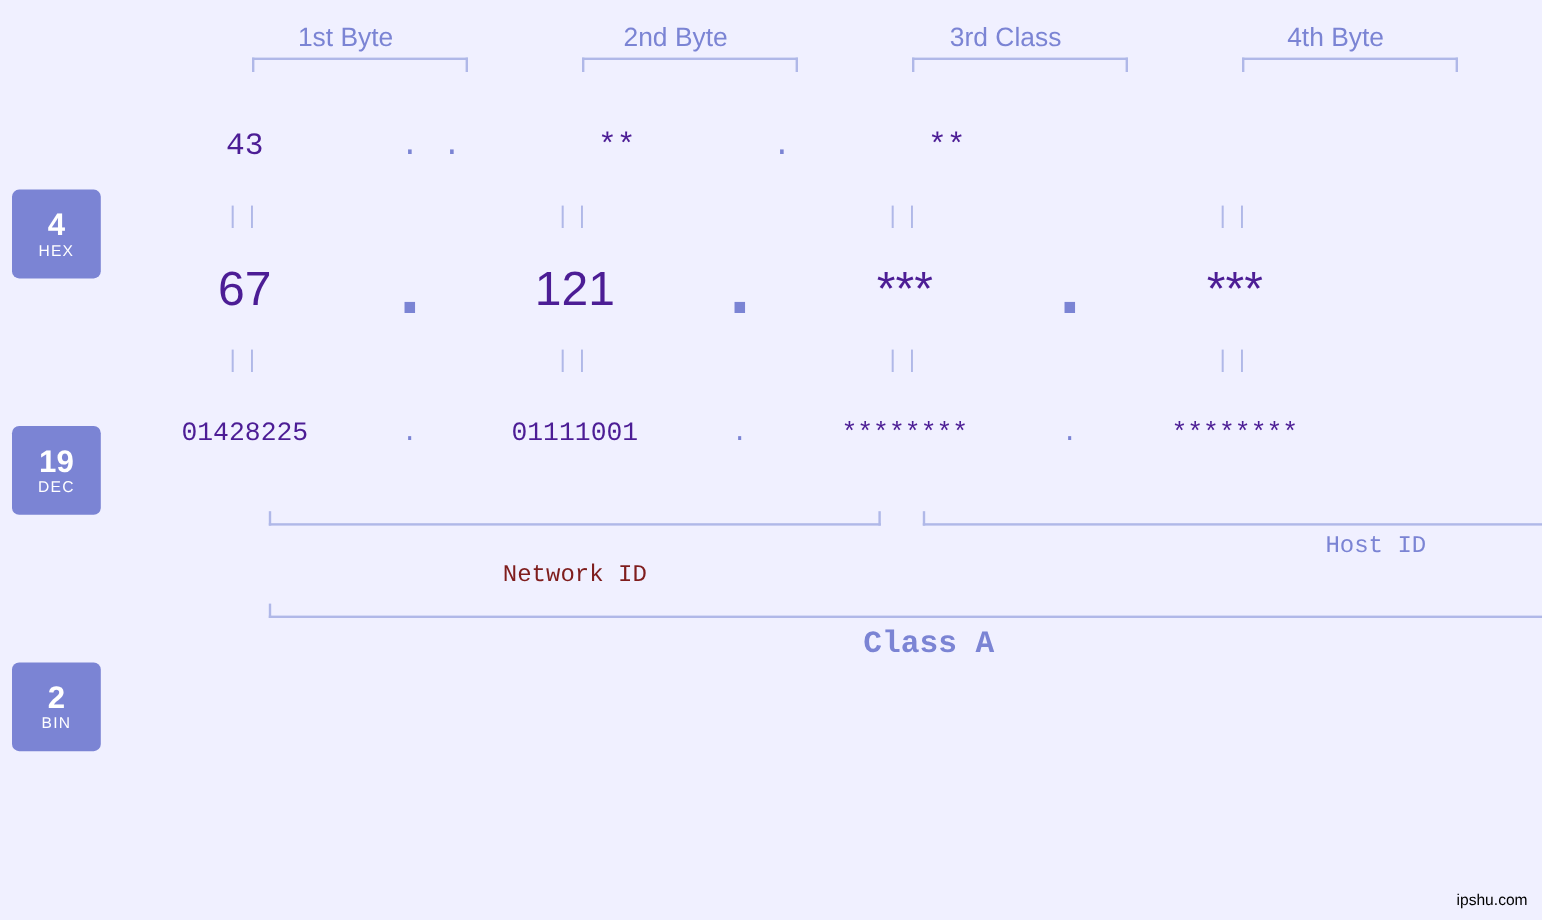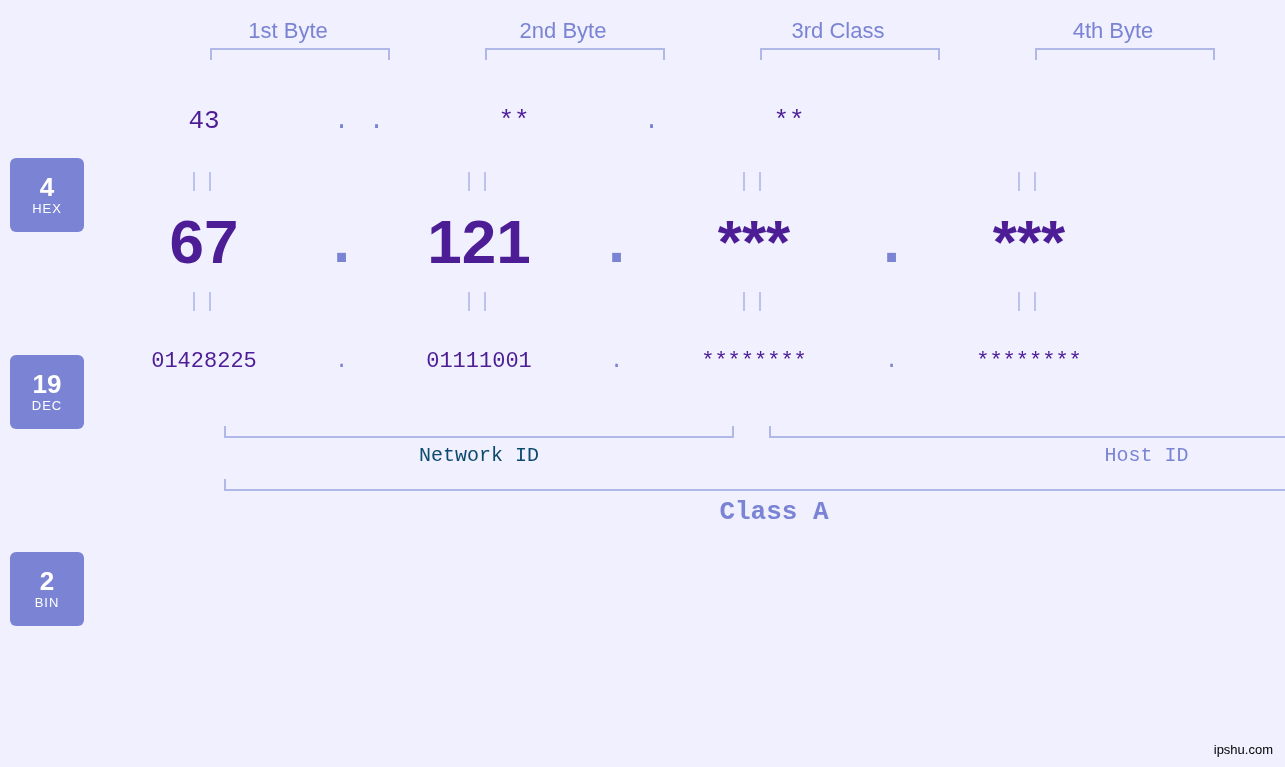--- a/index.html
+++ b/index.html
@@ -123,22 +123,22 @@
       height: 90px;
     }
 
     .cell {
       width: 240px;
       text-align: center;
       color: #4c1d95;
     }
 
     .cell-large {
-      font-size: 62px;
-      font-weight: bold;
+      font-size: 40px;
+      font-weight: normal;
       font-family: Arial, sans-serif;
     }
 
     .cell-medium {
       font-size: 26px;
       font-family: 'Courier New', Courier, monospace;
     }
 
     .cell-small {
       font-size: 22px;
@@ -223,23 +223,24 @@
     }
 
     .id-labels {
       display: flex;
       margin-top: 6px;
     }
 
     .network-id-label {
       width: 510px;
       text-align: center;
-      color: #0c4a6e;
+      color: #7f1d1d;
       font-family: 'Courier New', Courier, monospace;
       font-size: 20px;
+      margin-top: 24px;
     }
 
     .gap2 {
       width: 35px;
     }
 
     .host-id-label {
       width: 755px;
       text-align: center;
       color: #7b84d4;

